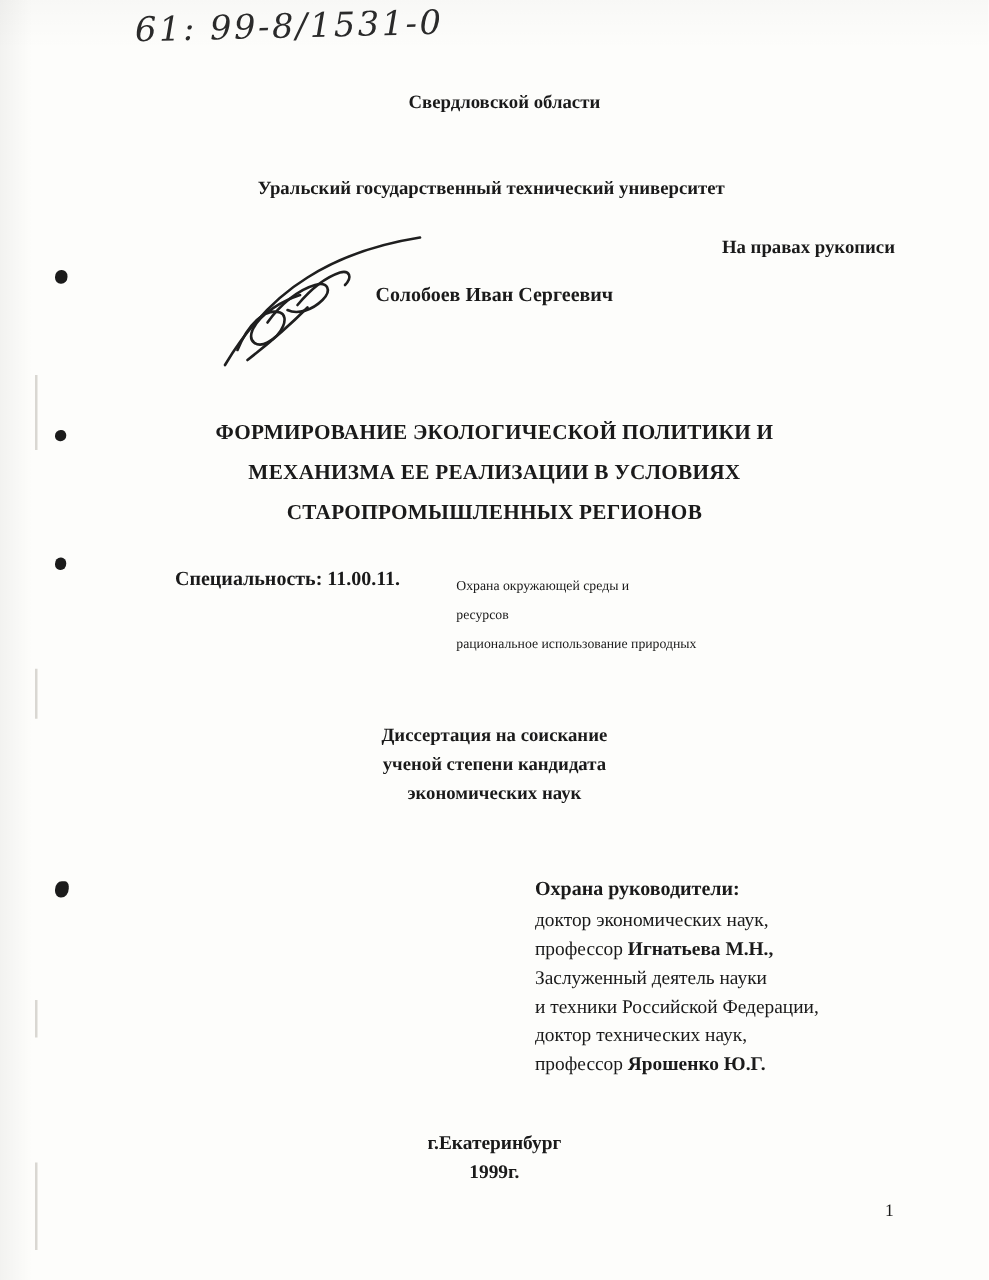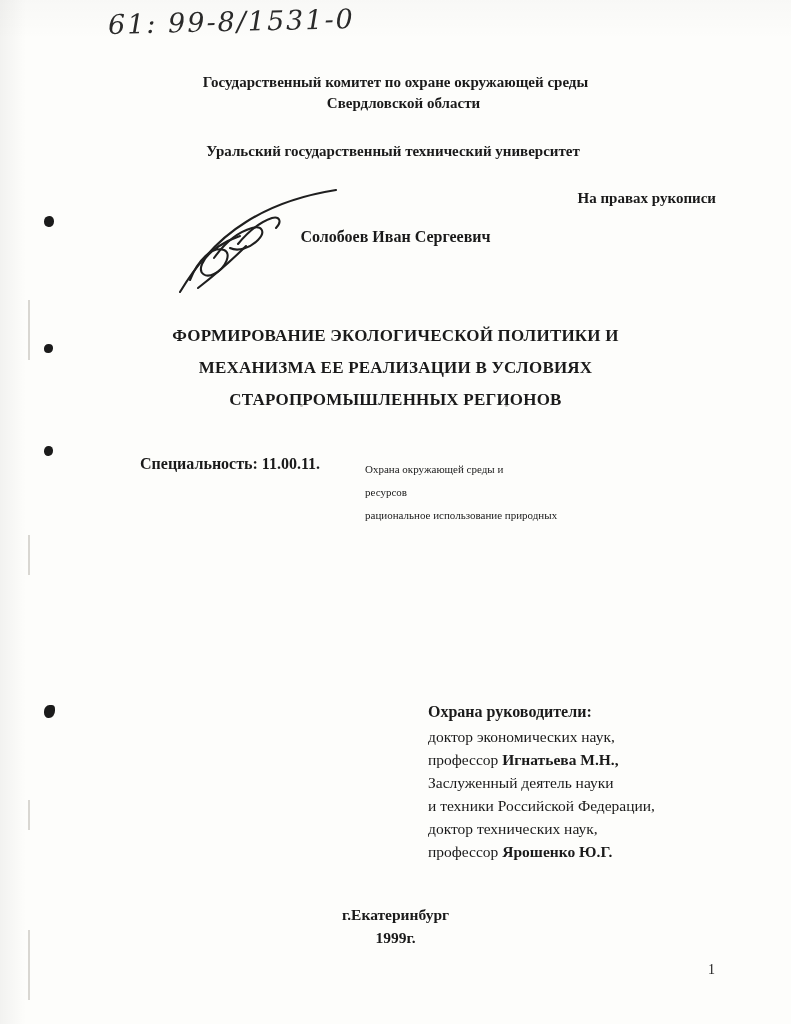--- a/index.html
+++ b/index.html
@@ -125,21 +125,21 @@
     position: absolute;
     left: 168px;
     top: 188px;
     width: 200px;
     height: 110px;
     pointer-events: none;
   }
 
   .title {
     position: absolute;
-    top: 320px;
+    top: 330px;
     left: 0;
     width: 791px;
     text-align: center;
     font-weight: bold;
     font-size: 17px;
     line-height: 32px;
     letter-spacing: 0.2px;
   }
 
   .spec-label {
@@ -227,21 +227,20 @@
   <div class="edge-line e2"></div>
   <div class="edge-line e3"></div>
   <div class="edge-line e4"></div>
 
   <div class="speckle" style="left:300px; top:404px; width:3px; height:3px;"></div>
   <div class="speckle" style="left:505px; top:404px; width:3px; height:3px;"></div>
 
   <div class="content">
 
     <div class="org">
-      <span>Государственный комитет по охране окружающей среды</span>
       <span class="l2">Свердловской области</span>
     </div>
 
     <div class="univ">Уральский государственный технический университет</div>
 
     <div class="rights">На правах рукописи</div>
 
     <div class="author">Солобоев Иван Сергеевич</div>
 
     <svg class="signature" viewBox="0 0 200 110" xmlns="http://www.w3.org/2000/svg">
@@ -260,20 +259,25 @@
       <div>СТАРОПРОМЫШЛЕННЫХ РЕГИОНОВ</div>
     </div>
 
     <div class="spec-label">Специальность: 11.00.11.</div>
     <div class="spec-text">
       <div>Охрана окружающей среды и</div>
       <div>ресурсов</div>
       <div>рациональное использование природных</div>
     </div>
 
+    <div class="degree">
+      <div>Диссертация на соискание</div>
+      <div>ученой степени кандидата</div>
+      <div>экономических наук</div>
+    </div>
 
     <div class="advisors">
       <span class="head">Охрана руководители:</span>
       <div>доктор экономических наук,</div>
       <div>
         <span>профессор </span><b>Игнатьева М.Н.,</b>
       </div>
       <div>Заслуженный деятель науки</div>
       <div>и техники Российской Федерации,</div>
       <div>доктор технических наук,</div>

